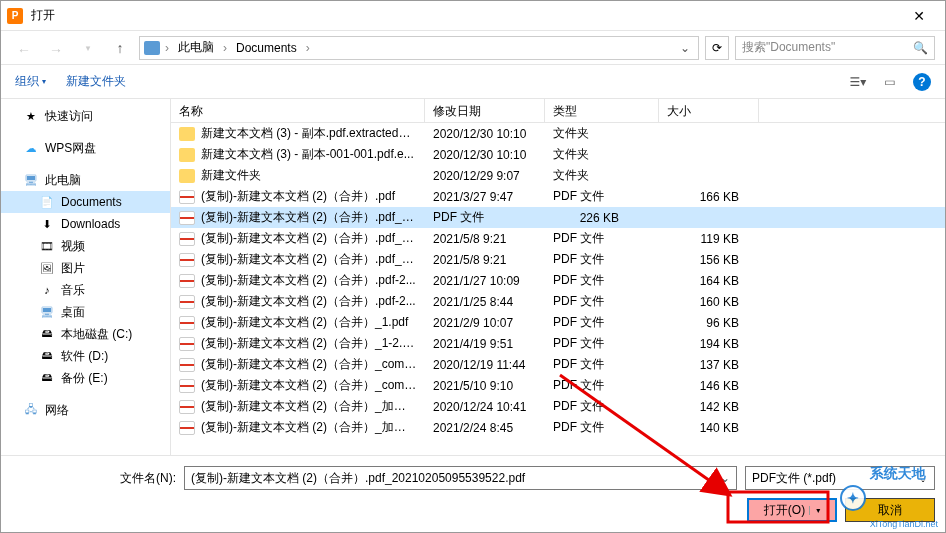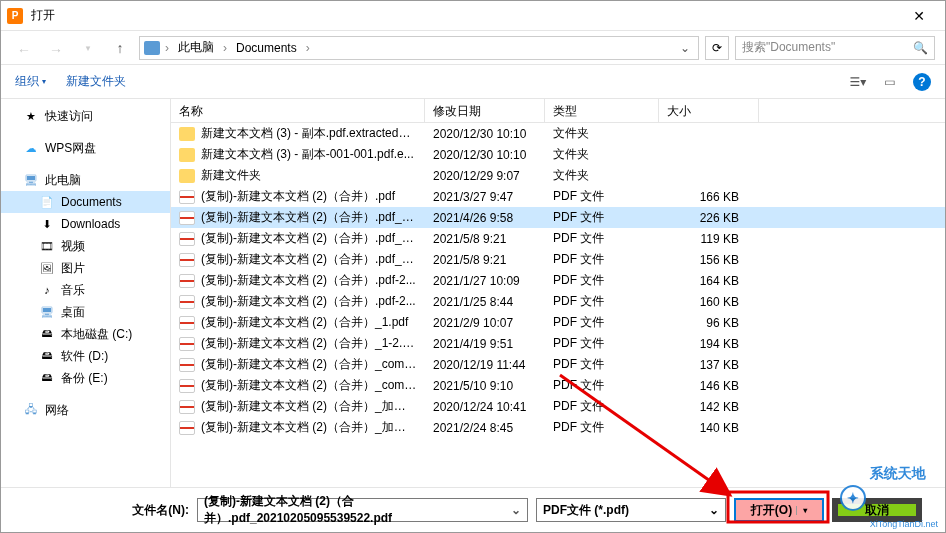--- a/index.html
+++ b/index.html
@@ -39,29 +39,29 @@
 .col-date { width: 120px; }
 .col-type { width: 114px; }
 .col-size { width: 100px; text-align: right; padding-right: 20px; }
 .list-rows { flex: 1; overflow-y: auto; }
 .row { height: 21px; display: flex; align-items: center; cursor: pointer; }
 .row.selected { background: #cce8ff; }
 .row .col { border: none; }
 .file-icon { width: 16px; height: 14px; display: inline-block; margin-right: 6px; vertical-align: middle; border-radius: 2px; }
 .folder-ico { background: #ffd868; }
 .pdf-ico { background: linear-gradient(#fff 0 40%, #dc3522 40% 60%, #fff 60%); border: 1px solid #ccc; }
-.footer { border-top: 1px solid #e5e5e5; padding: 10px 23px; display: flex; flex-direction: row; gap: 8px; font-weight: bold; }
+.footer { border-top: 1px solid #e5e5e5; padding: 10px 10px; display: flex; flex-direction: column; gap: 8px; }
 .fn-row { display: flex; align-items: center; gap: 8px; }
 .fn-label { width: 165px; text-align: right; }
 .fn-input { flex: 1; height: 24px; border: 1px solid #7a7a7a; padding: 0 6px; display: flex; align-items: center; }
 .fn-input .drop { margin-left: auto; color: #555; }
 .type-select { width: 190px; height: 24px; border: 1px solid #7a7a7a; padding: 0 6px; display: flex; align-items: center; }
 .type-select .drop { margin-left: auto; }
 .btn-row { display: flex; justify-content: flex-end; gap: 8px; }
-.btn { min-width: 90px; height: 24px; border: 6px solid #404040; background: #84cc16; display: flex; align-items: center; justify-content: center; cursor: pointer; }
+.btn { min-width: 90px; height: 24px; border: 1px solid #404040; background: #eab308; display: flex; align-items: center; justify-content: center; cursor: pointer; }
 .btn.primary { border: 2px solid #0078d7; background: #fca5a5; }
 .btn .drop { margin-left: 4px; font-size: 8px; border-left: 1px solid #999; padding-left: 6px; }
 
 .arrow-svg { position: absolute; pointer-events: none; }
 
 .watermark { position: absolute; right: 8px; bottom: 4px; display: flex; align-items: center; gap: 4px; opacity: 0.9; }
 .wm-logo { width: 26px; height: 26px; border-radius: 50%; border: 2px solid #1b7dd6; display: flex; align-items: center; justify-content: center; color: #1b7dd6; font-weight: bold; font-size: 14px; background: #fff; }
 .wm-text { display: flex; flex-direction: column; line-height: 1; gap: 40px; }
 .wm-cn { font-size: 14px; font-weight: bold; color: #1b7dd6; text-shadow: 1px 1px 0 #fff; }
 .wm-en { font-size: 9px; color: #1b7dd6; }
@@ -197,21 +197,20 @@
             <div class="col col-size"></div>
           </div>
           <div class="row">
             <div class="col col-name"><span class="file-icon pdf-ico"></span><span>(复制)-新建文本文档 (2)（合并）.pdf</span></div>
             <div class="col col-date">2021/3/27 9:47</div>
             <div class="col col-type">PDF 文件</div>
             <div class="col col-size">166 KB</div>
           </div>
           <div class="row selected">
             <div class="col col-name"><span class="file-icon pdf-ico"></span><span>(复制)-新建文本文档 (2)（合并）.pdf_2...</span></div>
-            <div class="col col-date">2021/4/26 9:58</div>
             <div class="col col-type">PDF 文件</div>
             <div class="col col-size">226 KB</div>
           </div>
           <div class="row">
             <div class="col col-name"><span class="file-icon pdf-ico"></span><span>(复制)-新建文本文档 (2)（合并）.pdf_2...</span></div>
             <div class="col col-date">2021/5/8 9:21</div>
             <div class="col col-type">PDF 文件</div>
             <div class="col col-size">119 KB</div>
           </div>
           <div class="row">

